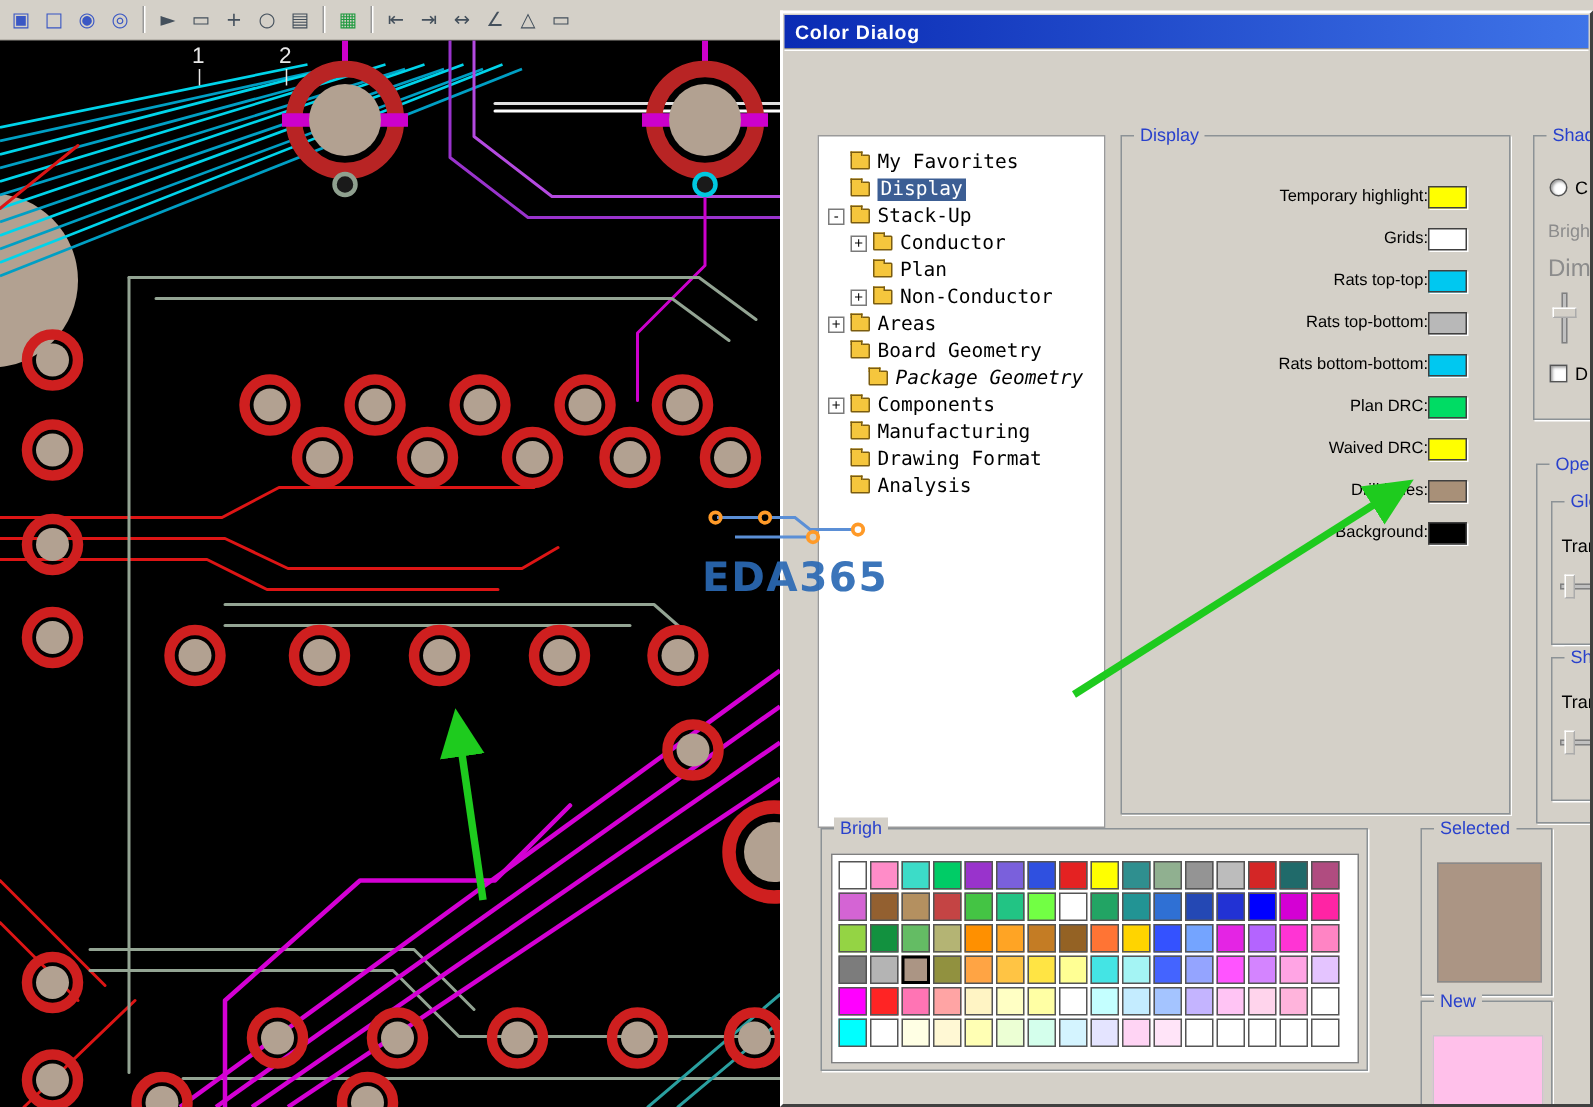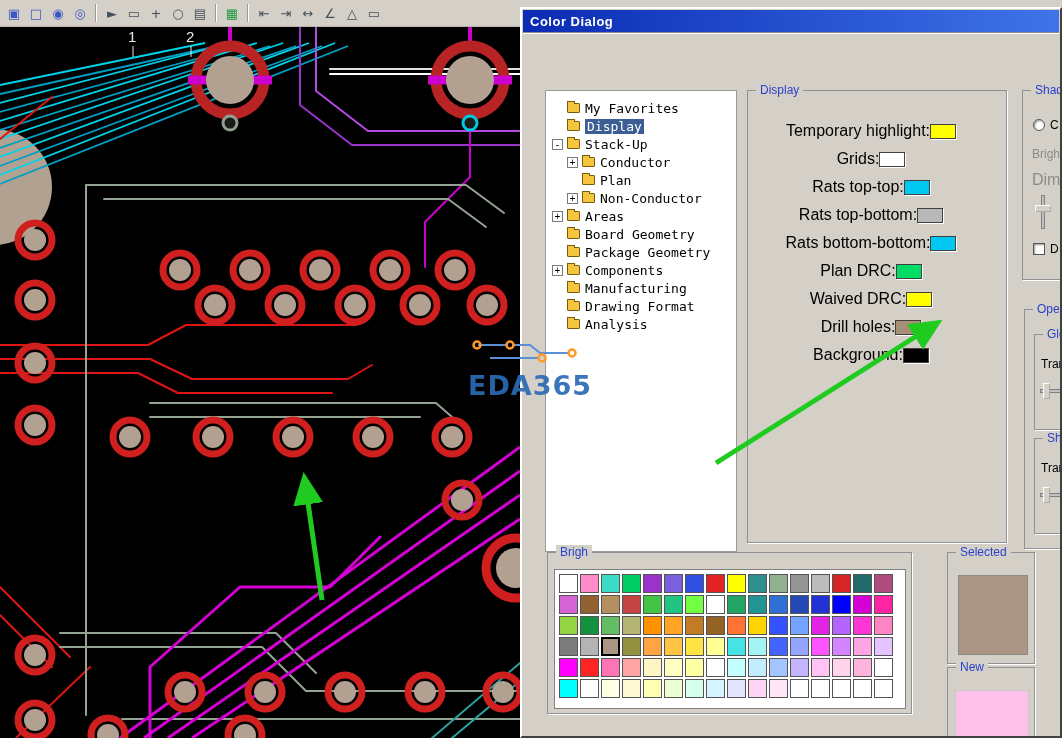--- a/index.html
+++ b/index.html
@@ -48,22 +48,22 @@
   .expander.empty{visibility:hidden;}
   .folder{display:inline-block;width:13px;height:10px;background:#f5c63d;border:1px solid #7a5c10;
           border-radius:1px;position:relative;margin-right:5px;flex:none;}
   .folder::before{content:"";position:absolute;top:-3px;left:-1px;width:6px;height:2px;
                   background:#f5c63d;border:1px solid #7a5c10;border-bottom:0;}
   .tree-row.sel .tree-label{background:#3c5e94;color:#fff;padding:0 2px;}
 
   
   .display-group{left:225px;top:81px;width:260px;height:453px;}
   #display-rows{position:absolute;left:0;top:26px;right:0;}
-  .disp-row{display:flex;align-items:center;justify-content:center;height:28px;
-            padding:0 28px 0 16px;font-size:16px;}
+  .disp-row{display:flex;align-items:center;justify-content:flex-end;height:28px;
+            padding:0 28px 0 16px;font-size:11px;}
   .swatch{width:26px;height:15px;border:1px solid #404040;box-shadow:1px 1px 0 #ffffff;padding:0;cursor:pointer;}
 
   
   .shadow-group{left:500px;top:81px;width:70px;height:190px;}
   .radio{position:absolute;left:10px;top:28px;width:12px;height:12px;border-radius:50%;
          border:1px solid #555;background:#fff;box-shadow:inset 1px 1px 2px #999;}
   .radio-label{position:absolute;left:27px;top:27px;font-size:12px;}
   .lbl-bright{position:absolute;left:9px;top:56px;color:#8c8c8c;font-size:12px;}
   .lbl-dim{position:absolute;left:9px;top:80px;color:#8c8c8c;font-size:16px;}
   .vslider{position:absolute;left:18px;top:104px;width:4px;height:34px;background:#c0c0c0;border:1px solid #808080;}
@@ -310,21 +310,21 @@
         <div class="tree-row" style="padding-left: 6px;">
           <span class="expander">+</span>
           <span class="folder"></span>
           <span class="tree-label">Areas</span>
         </div>
         <div class="tree-row" style="padding-left: 6px;">
           <span class="expander empty"></span>
           <span class="folder"></span>
           <span class="tree-label">Board Geometry</span>
         </div>
-        <div class="tree-row" style="padding-left: 6px;">
+        <div class="tree-row" style="padding-left: 18px; font-style: italic;">
           <span class="expander empty"></span>
           <span class="folder"></span>
           <span class="tree-label">Package Geometry</span>
         </div>
         <div class="tree-row" style="padding-left: 6px;">
           <span class="expander">+</span>
           <span class="folder"></span>
           <span class="tree-label">Components</span>
         </div>
         <div class="tree-row" style="padding-left: 6px;">

